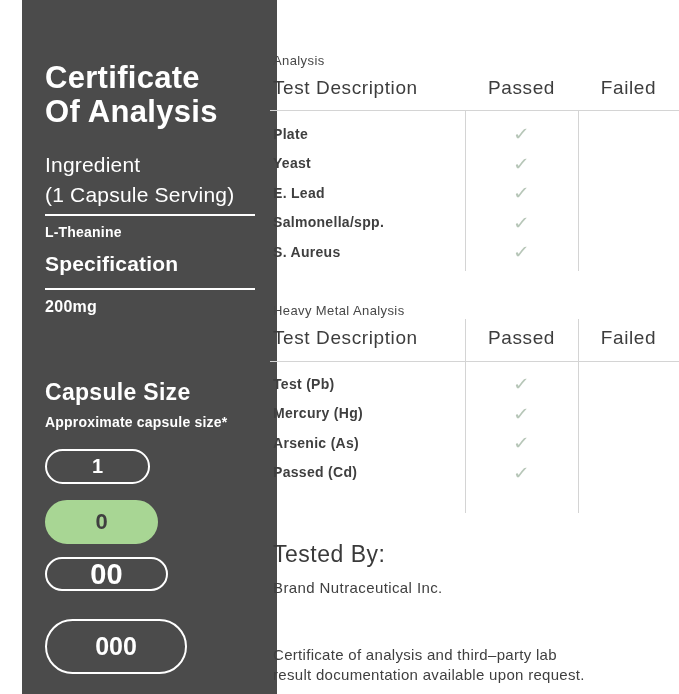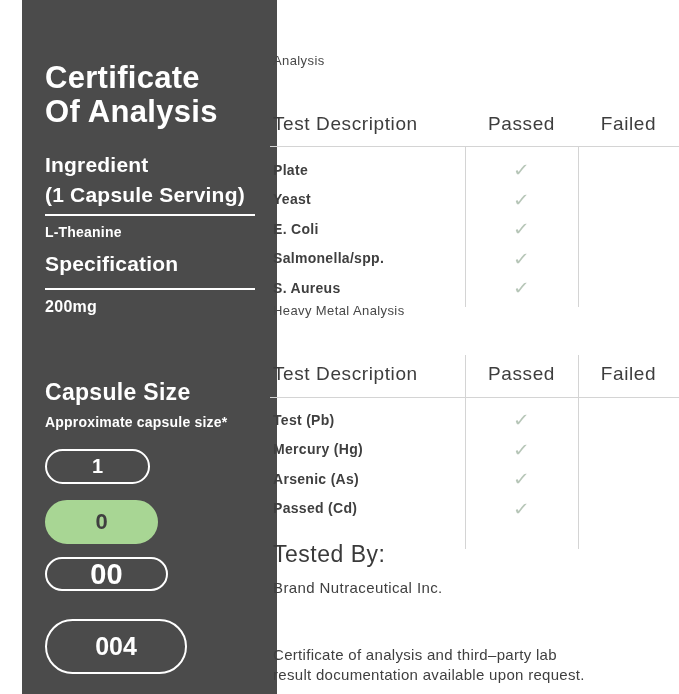--- a/index.html
+++ b/index.html
@@ -14,21 +14,21 @@
   .left-panel{
     position:absolute;left:0;top:0;width:255px;height:694px;
     background:#4b4b4b;color:#ffffff;margin-left:22px;
   }
   .coa-title{
     position:absolute;left:23px;top:61px;
     font-size:31px;line-height:34px;font-weight:600;letter-spacing:0.3px;
   }
   .ingredient-heading{
     position:absolute;left:23px;top:150px;
-    font-size:21px;line-height:30px;font-weight:700;letter-spacing:0.2px;
+    font-size:21px;line-height:30px;font-weight:400;letter-spacing:0.2px;
   }
   .rule{
     position:absolute;left:23px;width:210px;height:2px;background:#ffffff;
   }
   .rule-1{top:214px;}
   .rule-2{top:288px;}
   .ingredient-value{
     position:absolute;left:23px;top:224px;
     font-size:14px;font-weight:600;letter-spacing:0.2px;
   }
@@ -71,21 +71,20 @@
   .table-2{top:302px;}
 
   .section-label{
     font-size:13px;line-height:17px;color:#474747;
     padding-left:3px;letter-spacing:0.4px;
   }
   .thead{
     display:grid;grid-template-columns:195px 113px 101px;
     border-bottom:1px solid #d4d4d4;box-sizing:border-box;
     position:relative;
-    margin-top:36px;
   }
   .table-1 .thead{height:42px;}
   .table-2 .thead{height:43px;}
   .thead .c{
     font-size:19px;letter-spacing:0.6px;color:#3d3d3d;padding-top:8px;
   }
   .c.desc{padding-left:3px;}
   .c.passed,.c.failed{text-align:center;}
 
   
@@ -157,21 +156,21 @@
 
       <div class="pill selected">
         <span>0</span>
       </div>
 
       <div class="pill">
         <span>00</span>
       </div>
 
       <div class="pill">
-        <span>004</span>
+        <span>000</span>
       </div>
     </div>
 </div>
 
 <div class="right-panel">
 
   <section class="coa-table table-1">
     <div class="section-label">Analysis</div>
     <div class="thead">
       <span class="c desc">Test Description</span>
@@ -194,21 +193,21 @@
           <span class="c desc">Yeast</span>
           <span class="c passed">
             <span class="check">✓</span>
           </span>
           <span class="c failed">
             <span class="check"></span>
           </span>
         </div>
 
         <div class="trow">
-          <span class="c desc">E. Coli</span>
+          <span class="c desc">E. Lead</span>
           <span class="c passed">
             <span class="check">✓</span>
           </span>
           <span class="c failed">
             <span class="check"></span>
           </span>
         </div>
 
         <div class="trow">
           <span class="c desc">Salmonella/spp.</span>

